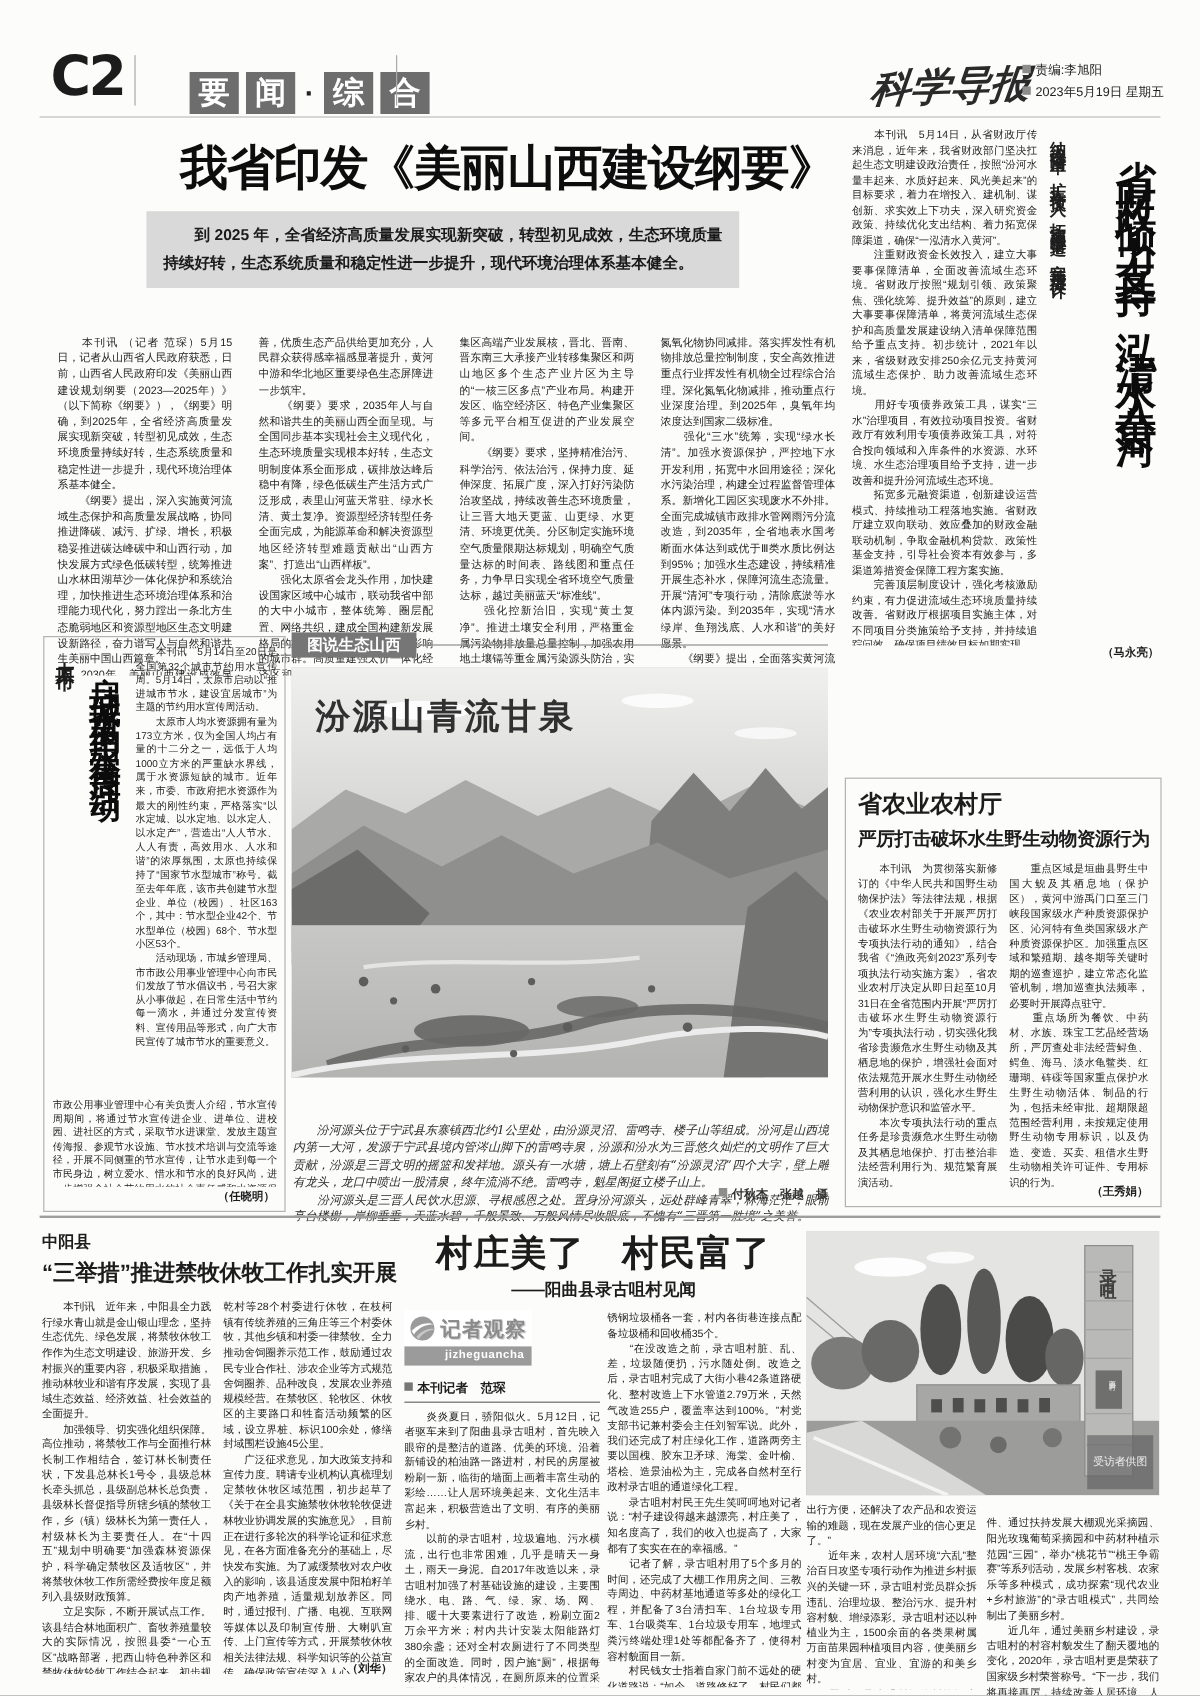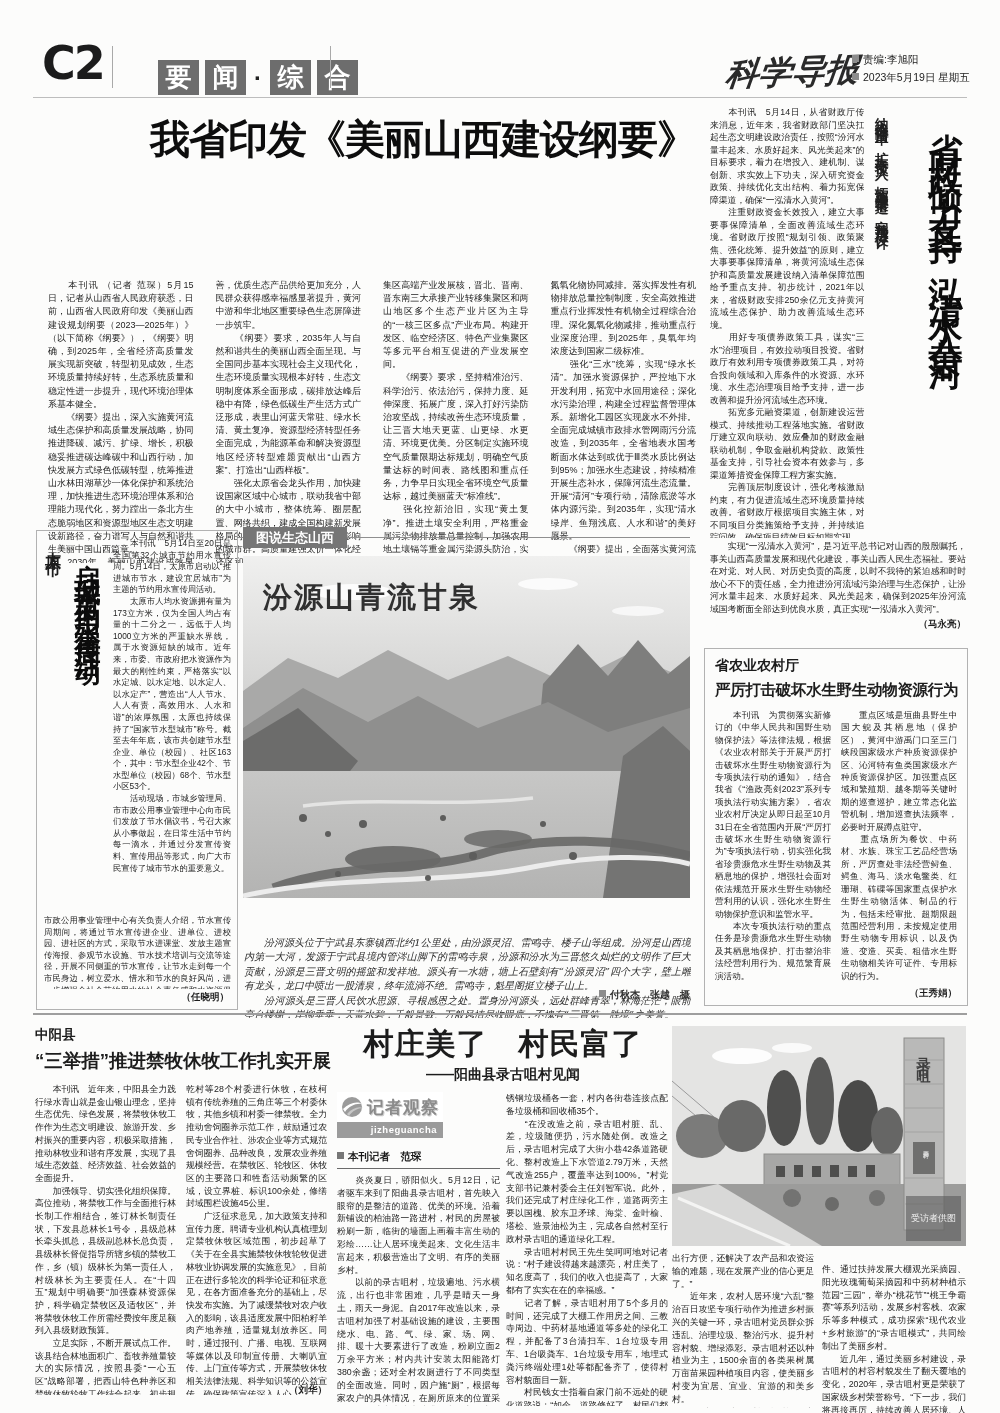--- a/index.html
+++ b/index.html
@@ -26,21 +26,21 @@
   .intro-box{background:#d9d9d9;padding:9px 14px;font-size:13px;font-weight:600;line-height:1.75;color:#1a1a1a;}
   .cols4{display:flex;gap:22px;margin-top:41px;}
   .cols4 .c{flex:1;font-size:9px;line-height:13.2px;}
   
   .fin-body{font-size:8.8px;line-height:12.5px;}
   .fin-sub{font-size:13.5px;letter-spacing:3px;font-weight:600;color:#1f1f1f;}
   .fin-head{font-size:34px;font-weight:900;letter-spacing:16px;line-height:40px;color:#0c0c0c;}
   .byline{font-size:9.5px;font-weight:700;text-align:right;}
   
   .article-box{border:1px solid #b2b2b2;}
-  .kicker{font-size:14px;font-weight:800;}
+  .kicker{font-size:20px;font-weight:800;}
   
   .agri-headline{font-size:15.5px;font-weight:900;letter-spacing:-0.3px;white-space:nowrap;}
   .cols2{display:flex;gap:10px;}
   .cols2 .c{flex:1;font-size:8.6px;line-height:12.4px;}
   
   .ty-kicker{font-size:16px;font-weight:800;letter-spacing:4px;}
   .ty-head{font-size:26px;font-weight:900;letter-spacing:8px;line-height:34px;color:#0c0c0c;}
   .ty-body{font-size:8.3px;line-height:11.6px;}
   
   .tab{background:#767676;color:#fff;font-size:13px;font-weight:700;text-align:center;line-height:21px;}
@@ -76,20 +76,21 @@
   </div>
   <div class="abs vbar" style="left:330px;top:46px;height:42px;"></div>
   <div class="abs masthead" style="left:726px;top:50px;">科学导报</div>
   <div class="abs hinfo" style="left:852px;top:50px;">
     <div><span class="sq"></span><span>责编:李旭阳</span></div>
     <div><span class="sq"></span><span>2023年5月19日  星期五</span></div>
   </div>
   <div class="abs hline" style="left:33px;top:97px;width:934px;"></div>
 
   <div class="abs main-headline" style="left:40px;top:112px;width:656px;">我省印发《美丽山西建设纲要》</div>
+  <div class="abs intro-box just pre" style="left:122px;top:176px;width:466px;">　　到 2025 年，全省经济高质量发展实现新突破，转型初见成效，生态环境质量持续好转，生态系统质量和稳定性进一步提升，现代环境治理体系基本健全。</div>
   <div class="abs cols4" style="left:48px;top:238px;width:648px;height:284px;">
     <div class="c just pre clip" style="height:284px;">　　本刊讯 （记者 范琛）5月15日，记者从山西省人民政府获悉，日前，山西省人民政府印发《美丽山西建设规划纲要（2023—2025年）》（以下简称《纲要》），《纲要》明确，到2025年，全省经济高质量发展实现新突破，转型初见成效，生态环境质量持续好转，生态系统质量和稳定性进一步提升，现代环境治理体系基本健全。
 　　《纲要》提出，深入实施黄河流域生态保护和高质量发展战略，协同推进降碳、减污、扩绿、增长，积极稳妥推进碳达峰碳中和山西行动，加快发展方式绿色低碳转型，统筹推进山水林田湖草沙一体化保护和系统治理，加快推进生态环境治理体系和治理能力现代化，努力蹚出一条北方生态脆弱地区和资源型地区生态文明建设新路径，奋力谱写人与自然和谐共生美丽中国山西篇章。
 　　2030年，美丽山西建设成效显著。基本完成了资源型经济转型任务，市县两级美丽建设取得突破性进展，绿色经济、数字经济等新经济业态增加值占GDP比重达到全国平均水平，绿色价值观念深入人心，绿色生产生活方式蔚然成风，生态环境质量全面改</div>
     <div class="c just pre clip" style="height:284px;">善，优质生态产品供给更加充分，人民群众获得感幸福感显著提升，黄河中游和华北地区重要绿色生态屏障进一步筑牢。
 　　《纲要》要求，2035年人与自然和谐共生的美丽山西全面呈现。与全国同步基本实现社会主义现代化，生态环境质量实现根本好转，生态文明制度体系全面形成，碳排放达峰后稳中有降，绿色低碳生产生活方式广泛形成，表里山河蓝天常驻、绿水长清、黄土复净。资源型经济转型任务全面完成，为能源革命和解决资源型地区经济转型难题贡献出“山西方案”、打造出“山西样板”。
 　　强化太原省会龙头作用，加快建设国家区域中心城市，联动我省中部的大中小城市，整体统筹、圈层配置、网络共织，建成全国构建新发展格局的重要战略支点和具有国际影响的城市群。高质量建强太忻一体化经济区和山西转型综改示范区南北“双引擎”，推动改革集成、创新集聚、产业集群和要素集约。
 　　坚持走“高端化、智能化、绿色化、服务化”发展道路，融合产业空间、创新空间和城市空间，加快构筑以中部城市群城镇密</div>
     <div class="c just pre clip" style="height:284px;">集区高端产业发展核，晋北、晋南、晋东南三大承接产业转移集聚区和两山地区多个生态产业片区为主导的“一核三区多点”产业布局。构建开发区、临空经济区、特色产业集聚区等多元平台相互促进的产业发展空间。
 　　《纲要》要求，坚持精准治污、科学治污、依法治污，保持力度、延伸深度、拓展广度，深入打好污染防治攻坚战，持续改善生态环境质量，让三晋大地天更蓝、山更绿、水更清、环境更优美。分区制定实施环境空气质量限期达标规划，明确空气质量达标的时间表、路线图和重点任务，力争早日实现全省环境空气质量达标，越过美丽蓝天“标准线”。
@@ -103,21 +104,20 @@
   <div class="abs" style="left:710px;top:106px;width:256px;">
     <div style="display:flex;height:432px;">
       <div class="fin-body just pre clip" style="width:172px;height:432px;">　　本刊讯　5月14日，从省财政厅传来消息，近年来，我省财政部门坚决扛起生态文明建设政治责任，按照“汾河水量丰起来、水质好起来、风光美起来”的目标要求，着力在增投入、建机制、谋创新、求实效上下功夫，深入研究资金政策、持续优化支出结构、着力拓宽保障渠道，确保“一泓清水入黄河”。
 　　注重财政资金长效投入，建立大事要事保障清单，全面改善流域生态环境。省财政厅按照“规划引领、政策聚焦、强化统筹、提升效益”的原则，建立大事要事保障清单，将黄河流域生态保护和高质量发展建设纳入清单保障范围给予重点支持。初步统计，2021年以来，省级财政安排250余亿元支持黄河流域生态保护、助力改善流域生态环境。
 　　用好专项债券政策工具，谋实“三水”治理项目，有效拉动项目投资。省财政厅有效利用专项债券政策工具，对符合投向领域和入库条件的水资源、水环境、水生态治理项目给予支持，进一步改善和提升汾河流域生态环境。
 　　拓宽多元融资渠道，创新建设运营模式、持续推动工程落地实施。省财政厅建立双向联动、效应叠加的财政金融联动机制，争取金融机构贷款、政策性基金支持，引导社会资本有效参与，多渠道筹措资金保障工程方案实施。
 　　完善顶层制度设计，强化考核激励约束，有力促进流域生态环境质量持续改善。省财政厅根据项目实施主体，对不同项目分类施策给予支持，并持续追踪问效，确保项目绩效目标如期实现。</div>
       <div class="vert fin-sub clip" style="height:428px;margin-left:6px;width:22px;">纳入保障清单　扩大专债投入　拓宽融资渠道　完善顶层设计</div>
       <div class="vert fin-head clip" style="height:450px;width:80px;margin-left:4px;">省财政倾力支持『一泓清水入黄河』</div>
     </div>
-    <div class="fin-body just pre clip" style="width:256px;height:78px;margin-top:2px;">　　实现“一泓清水入黄河”，是习近平总书记对山西的殷殷嘱托，事关山西高质量发展和现代化建设，事关山西人民生态福祉。要站在对党、对人民、对历史负责的高度，以时不我待的紧迫感和时时放心不下的责任感，全力推进汾河流域污染治理与生态保护，让汾河水量丰起来、水质好起来、风光美起来，确保到2025年汾河流域国考断面全部达到优良水质，真正实现“一泓清水入黄河”。</div>
     <div class="byline">（马永亮）</div>
   </div>
 
   <div class="abs article-box" style="left:704px;top:648px;width:262px;height:356px;">
     <div class="kicker" style="margin:8px 10px 0;">省农业农村厅</div>
     <div class="agri-headline" style="margin:5px 10px 0;">严厉打击破坏水生野生动物资源行为</div>
     <div class="cols2" style="margin:8px 10px 0;">
       <div class="c just pre clip" style="height:288px;">　　本刊讯　为贯彻落实新修订的《中华人民共和国野生动物保护法》等法律法规，根据《农业农村部关于开展严厉打击破坏水生野生动物资源行为专项执法行动的通知》，结合我省《“渔政亮剑2023”系列专项执法行动实施方案》，省农业农村厅决定从即日起至10月31日在全省范围内开展“严厉打击破坏水生野生动物资源行为”专项执法行动，切实强化我省珍贵濒危水生野生动物及其栖息地的保护，增强社会面对依法规范开展水生野生动物经营利用的认识，强化水生野生动物保护意识和监管水平。
 　　本次专项执法行动的重点任务是珍贵濒危水生野生动物及其栖息地保护、打击整治非法经营利用行为、规范繁育展演活动。</div>
       <div class="c just pre clip" style="height:288px;">　　重点区域是垣曲县野生中国大鲵及其栖息地（保护区），黄河中游禹门口至三门峡段国家级水产种质资源保护区、沁河特有鱼类国家级水产种质资源保护区。加强重点区域和繁殖期、越冬期等关键时期的巡查巡护，建立常态化监管机制，增加巡查执法频率，必要时开展蹲点驻守。

